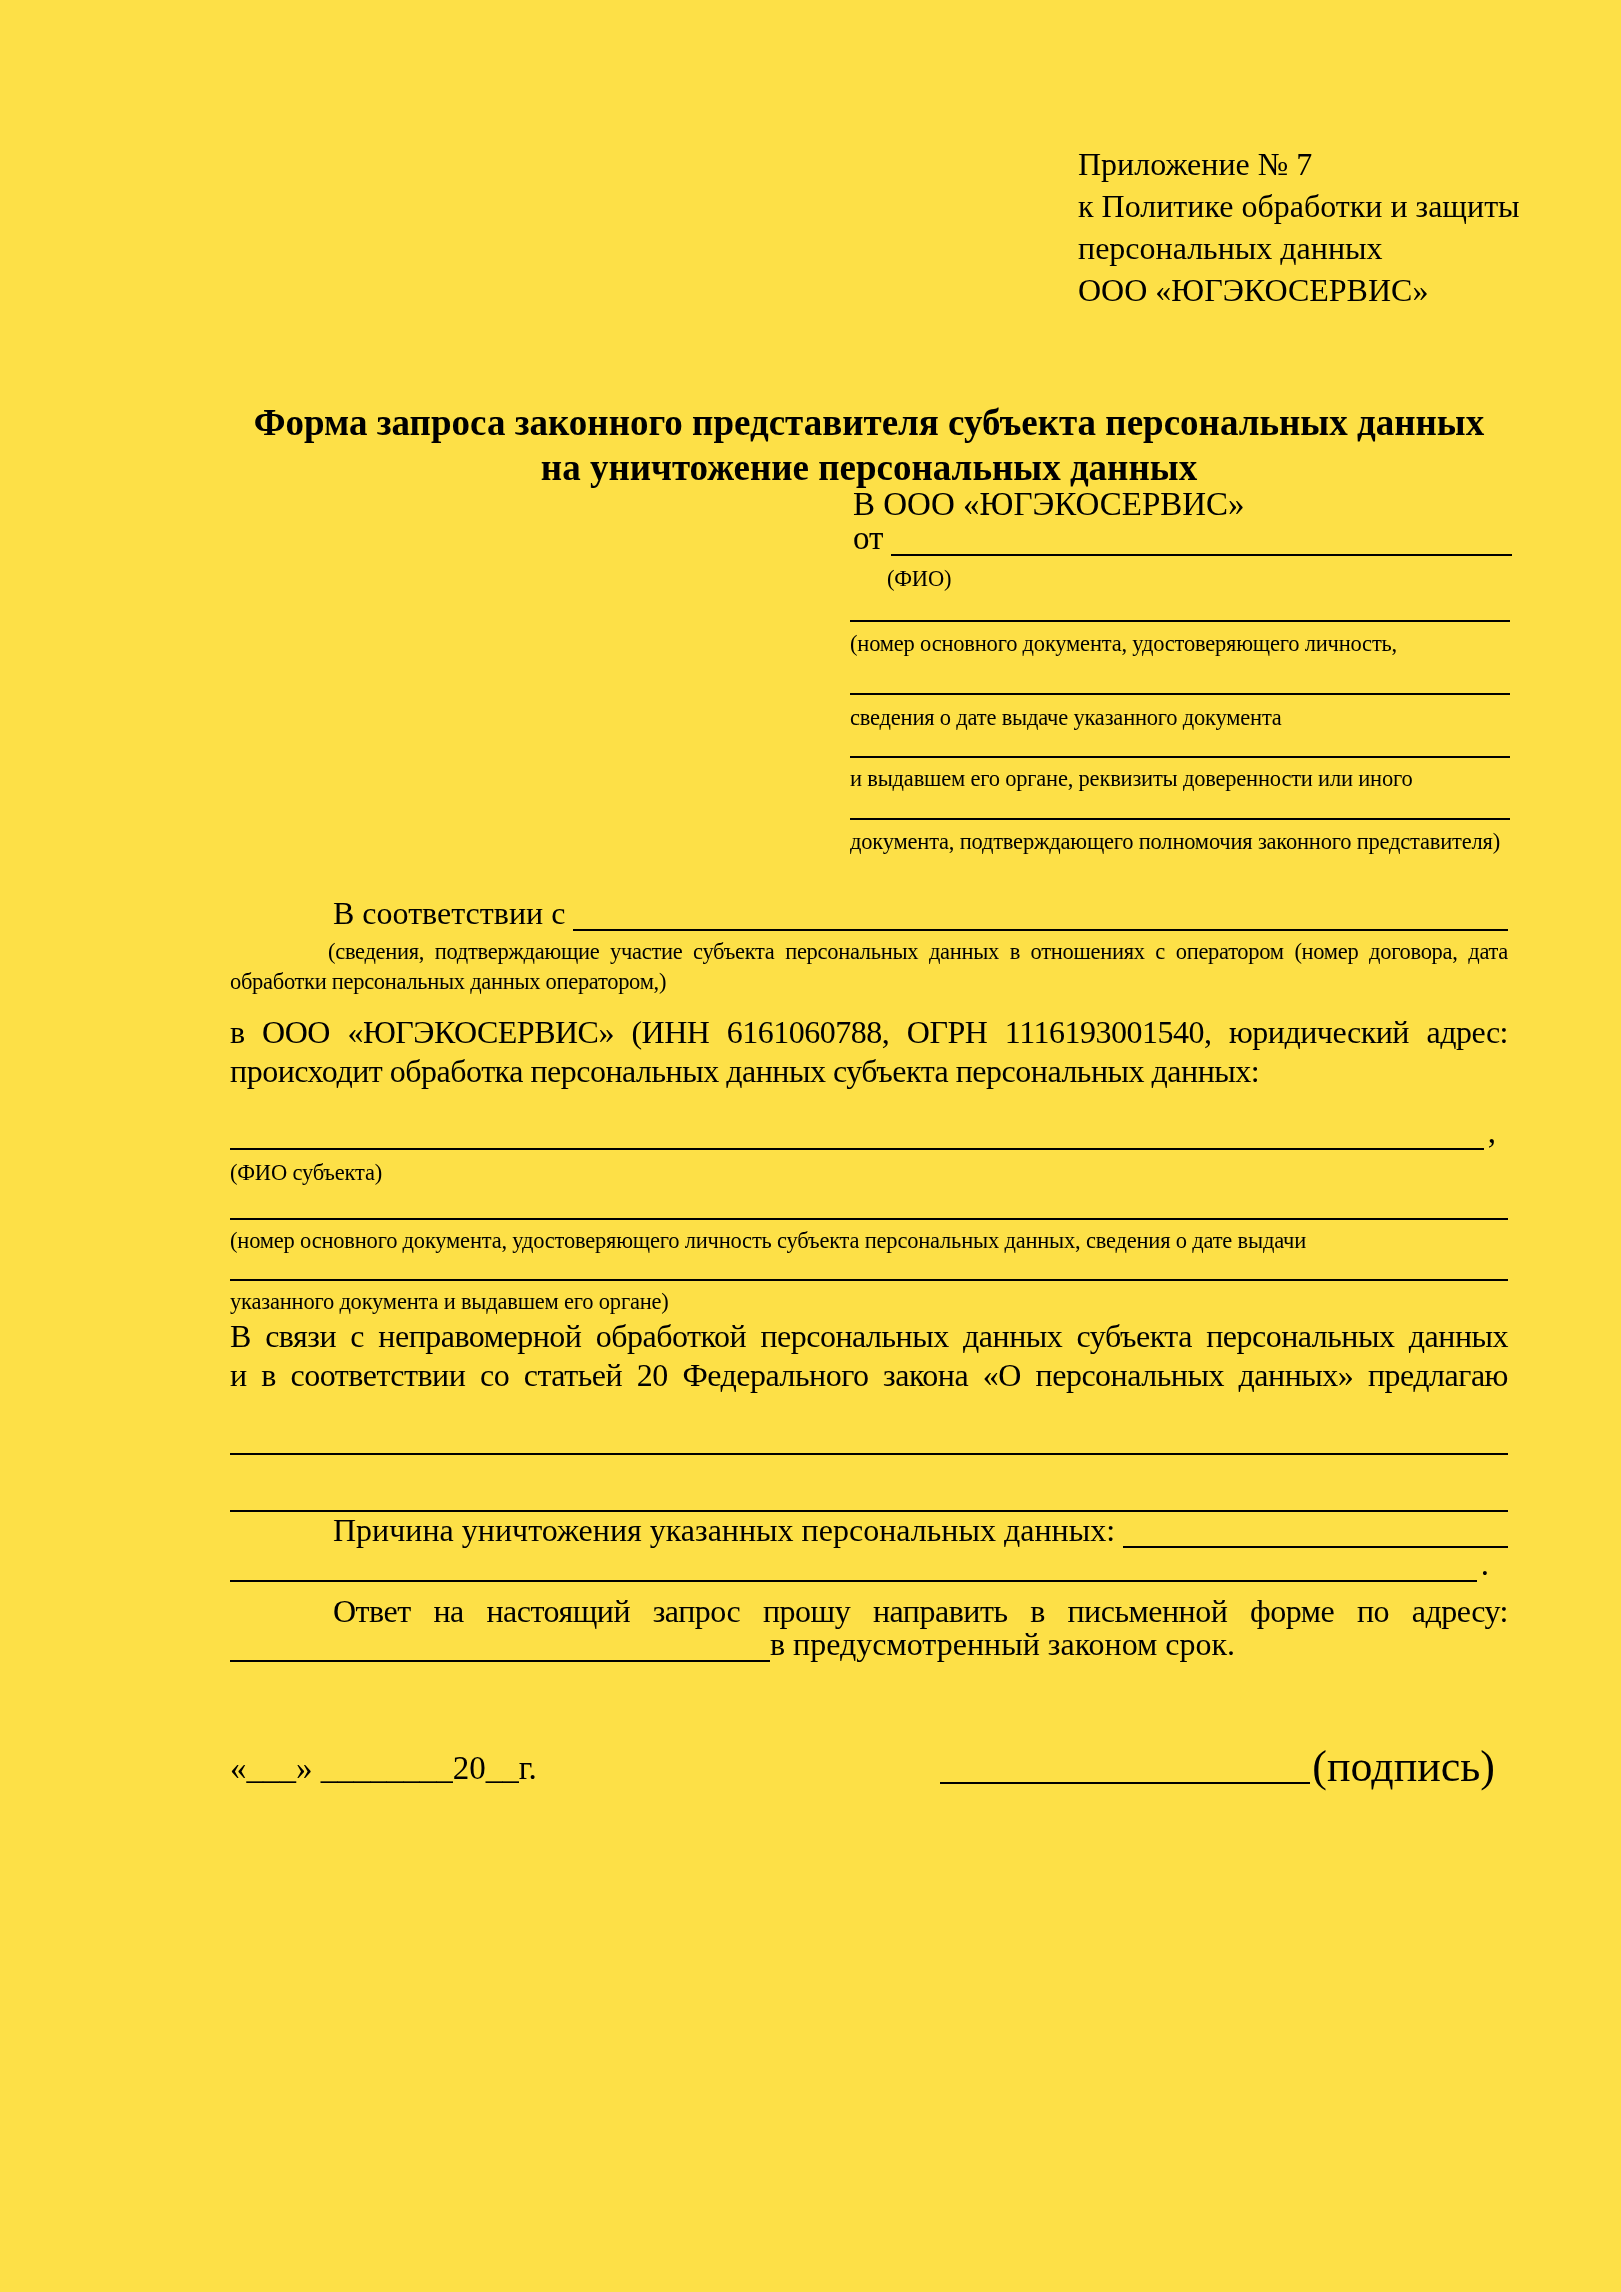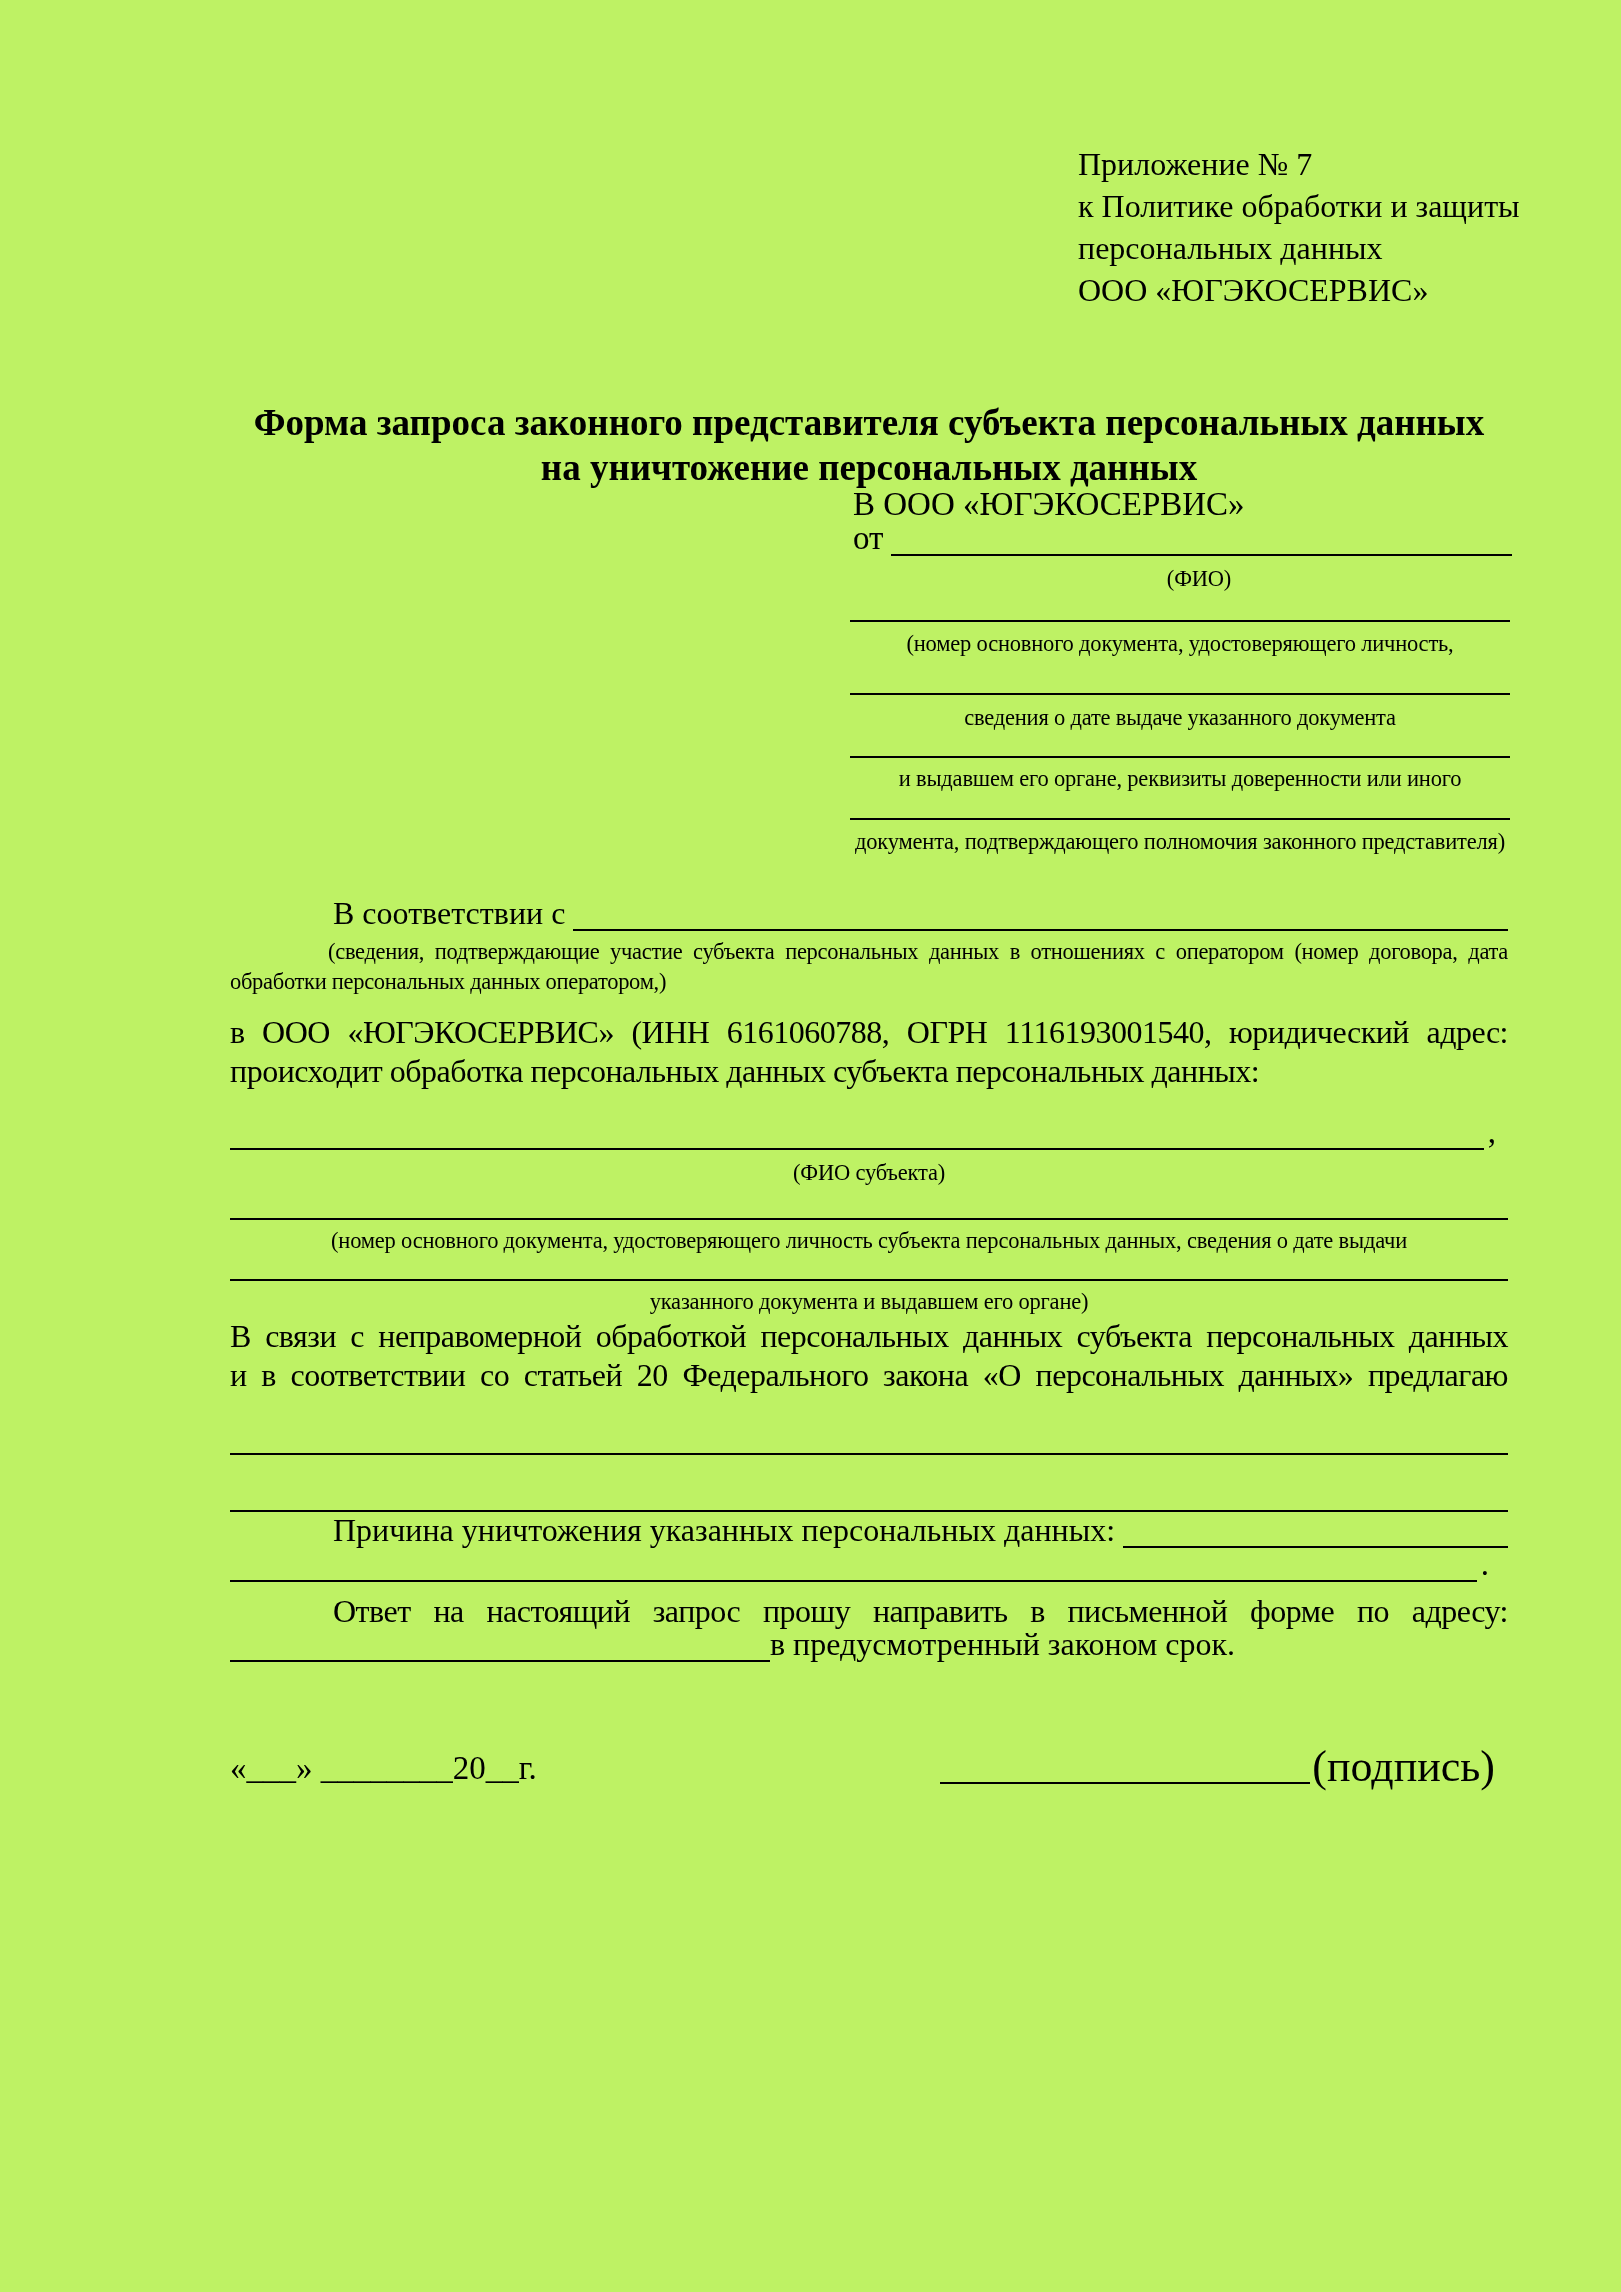--- a/index.html
+++ b/index.html
@@ -1,19 +1,19 @@
 <!DOCTYPE html>
 <html><head>
 <meta charset="utf-8">
 <style>
   html, body { margin:0; padding:0; background:#ffffff; }
   .page {
     position:relative;
     width:1621px; height:2293px;
-    background:#bef264;
+    background:#fde047;
     color:#000000;
     font-family:"Liberation Serif", "DejaVu Serif", serif;
     font-size:32px;
     overflow:hidden;
   }
   .abs { position:absolute; }
 
   
   .header-block { left:1078px; top:143px; width:451px; line-height:42px; font-size:32px; }
 
@@ -29,21 +29,21 @@
   .fill { flex:1 1 auto; height:0; border-bottom:2px solid #000; }
   .fill-fixed { flex:0 0 auto; height:0; border-bottom:2px solid #000; }
 
   .from-row { left:853px; top:521px; width:659px; font-size:33px;justify-content:space-between; }
   .from-row .fill { margin-left:7.8px; }
 
   
   .wline { position:absolute; left:850px; width:660px; height:0; border-top:2px solid #000; }
   .hline { position:absolute; left:230px; width:1278px; height:0; border-top:2px solid #000; }
 
-  .cap { position:absolute; font-size:22.5px; line-height:27.4px; text-align:center; letter-spacing:-0.2px; }
+  .cap { position:absolute; font-size:22.5px; line-height:27.4px; letter-spacing:-0.2px; }
   .wcap { left:850px; width:660px; }
   .pcap { left:230px; width:1278px; }
 
   .acc-row { left:230px; top:896px; width:1278px;text-align:right; }
   .acc-row .lead { margin-left:103px; }
   .acc-row .fill { margin-left:7.8px; }
 
   .fineprint { left:230px; top:937px; width:1278px; font-size:22.5px; line-height:30px; letter-spacing:-0.3px; }
   .fineprint .fp-first { text-indent:98px; }
   .just { text-align:justify; text-align-last:justify; }

